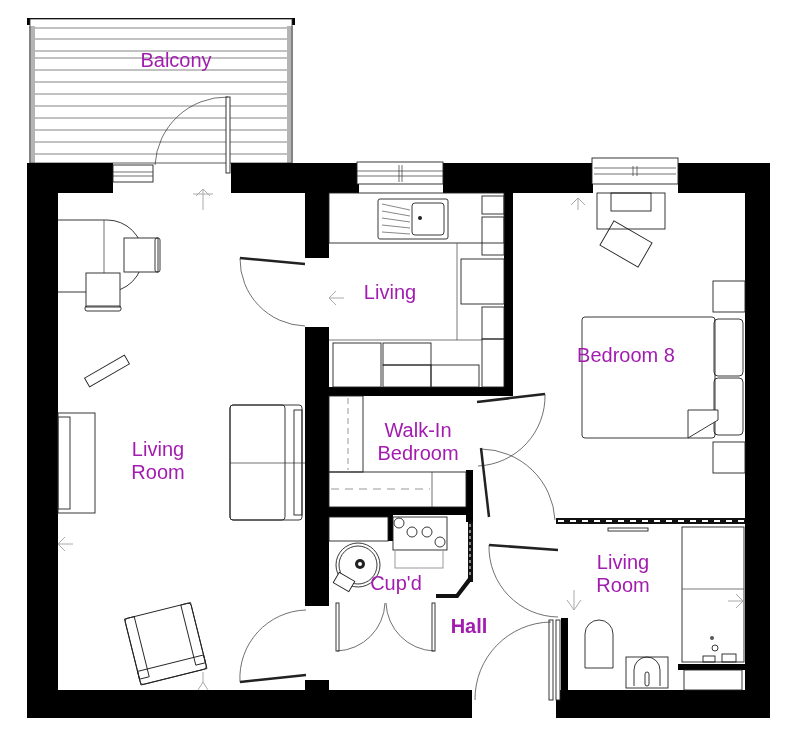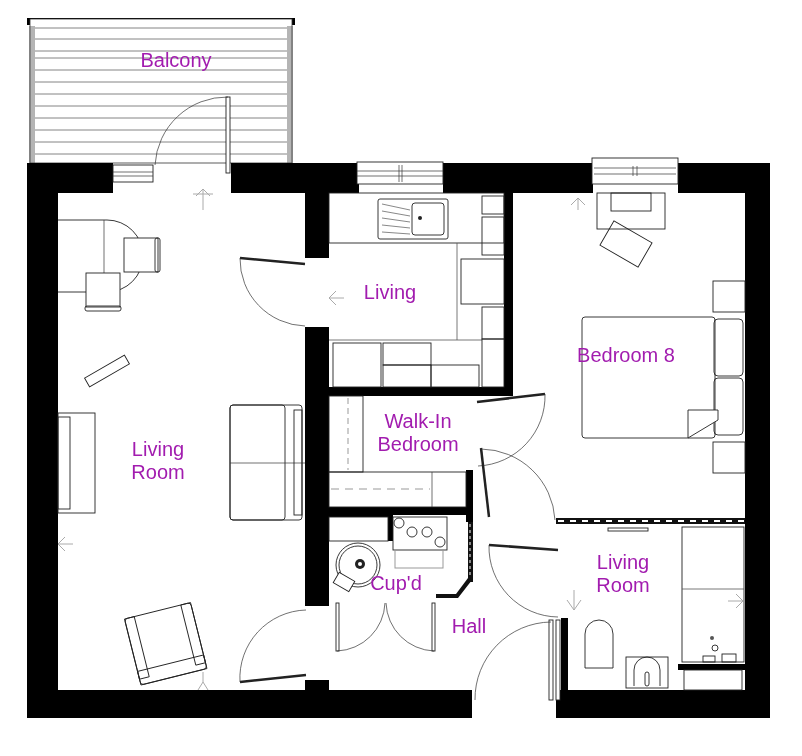--- a/index.html
+++ b/index.html
@@ -305,22 +305,22 @@
   </g>
 </svg>
 
 <div class="room-label" style="left:176px; top:60px;">Balcony</div>
 <div class="room-label" style="left:390px; top:292px;">Living</div>
 <div class="room-label" style="left:626px; top:355px;">Bedroom 8</div>
 <div class="room-label" style="left:158px; top:461px;">
   <div>Living</div>
   <div>Room</div>
 </div>
-<div class="room-label" style="left:418px; top:433px;">
+<div class="room-label" style="left:418px; top:442px;">
   <div>Walk-In</div>
   <div>Bedroom</div>
 </div>
 <div class="room-label" style="left:396px; top:583px;">Cup'd</div>
-<div class="room-label" style="left:469px; top:626px;">Hall</div>
+<div class="room-label" style="left:469px; top:626px;font-weight:bold;">Hall</div>
 <div class="room-label" style="left:623px; top:574px;">
   <div>Living</div>
   <div>Room</div>
 </div>
 
 </body></html>

